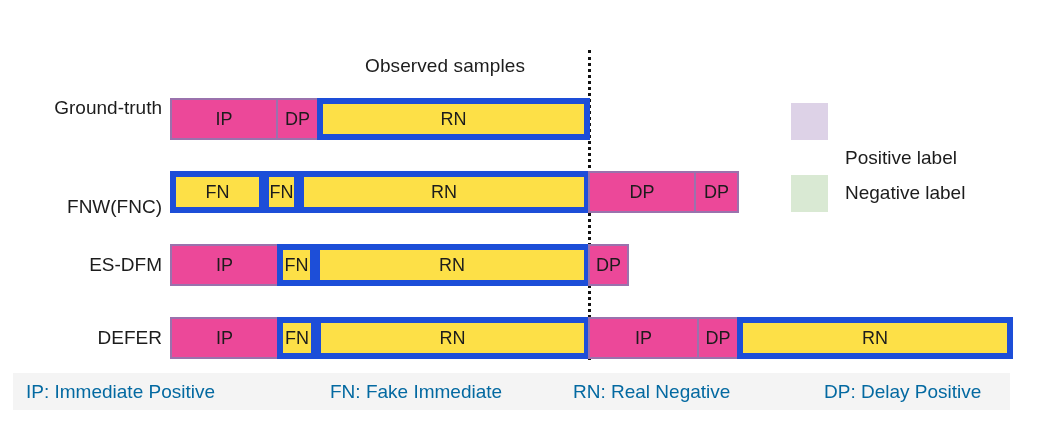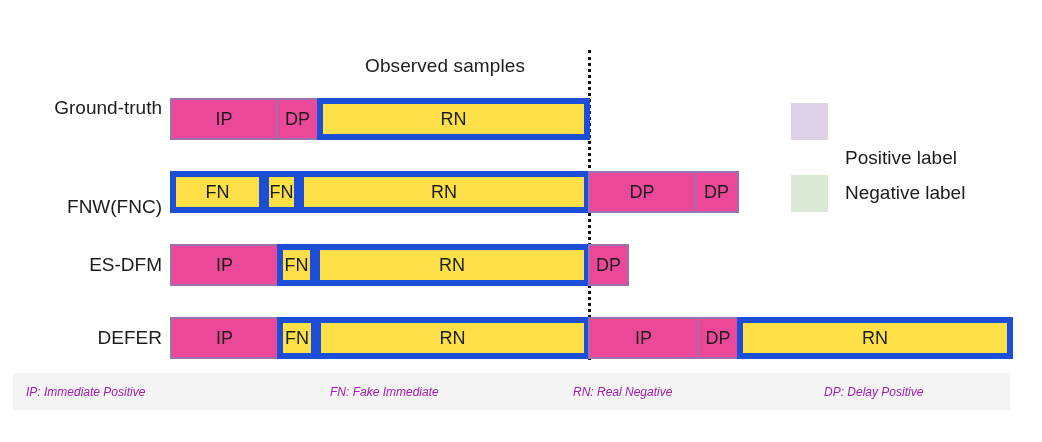--- a/index.html
+++ b/index.html
@@ -76,25 +76,24 @@
 
   
   .footer-bar{
     position:absolute;
     left:13px;top:373px;
     width:997px;height:37px;
     background:#f4f4f4;
   }
   .footer-item{
     position:absolute;
-    font-size:12px;
-    color:#a21caf;
+    font-size:19px;
+    color:#0369a1;
     white-space:nowrap;
     transform:translateY(-50%);
-    font-style:italic;
   }
 
   
   .watermark{
     position:absolute;
     right:22px;bottom:8px;
     font-size:17px;
     color:#c9c9c9;
     white-space:nowrap;
     font-family:"DejaVu Sans",sans-serif;

